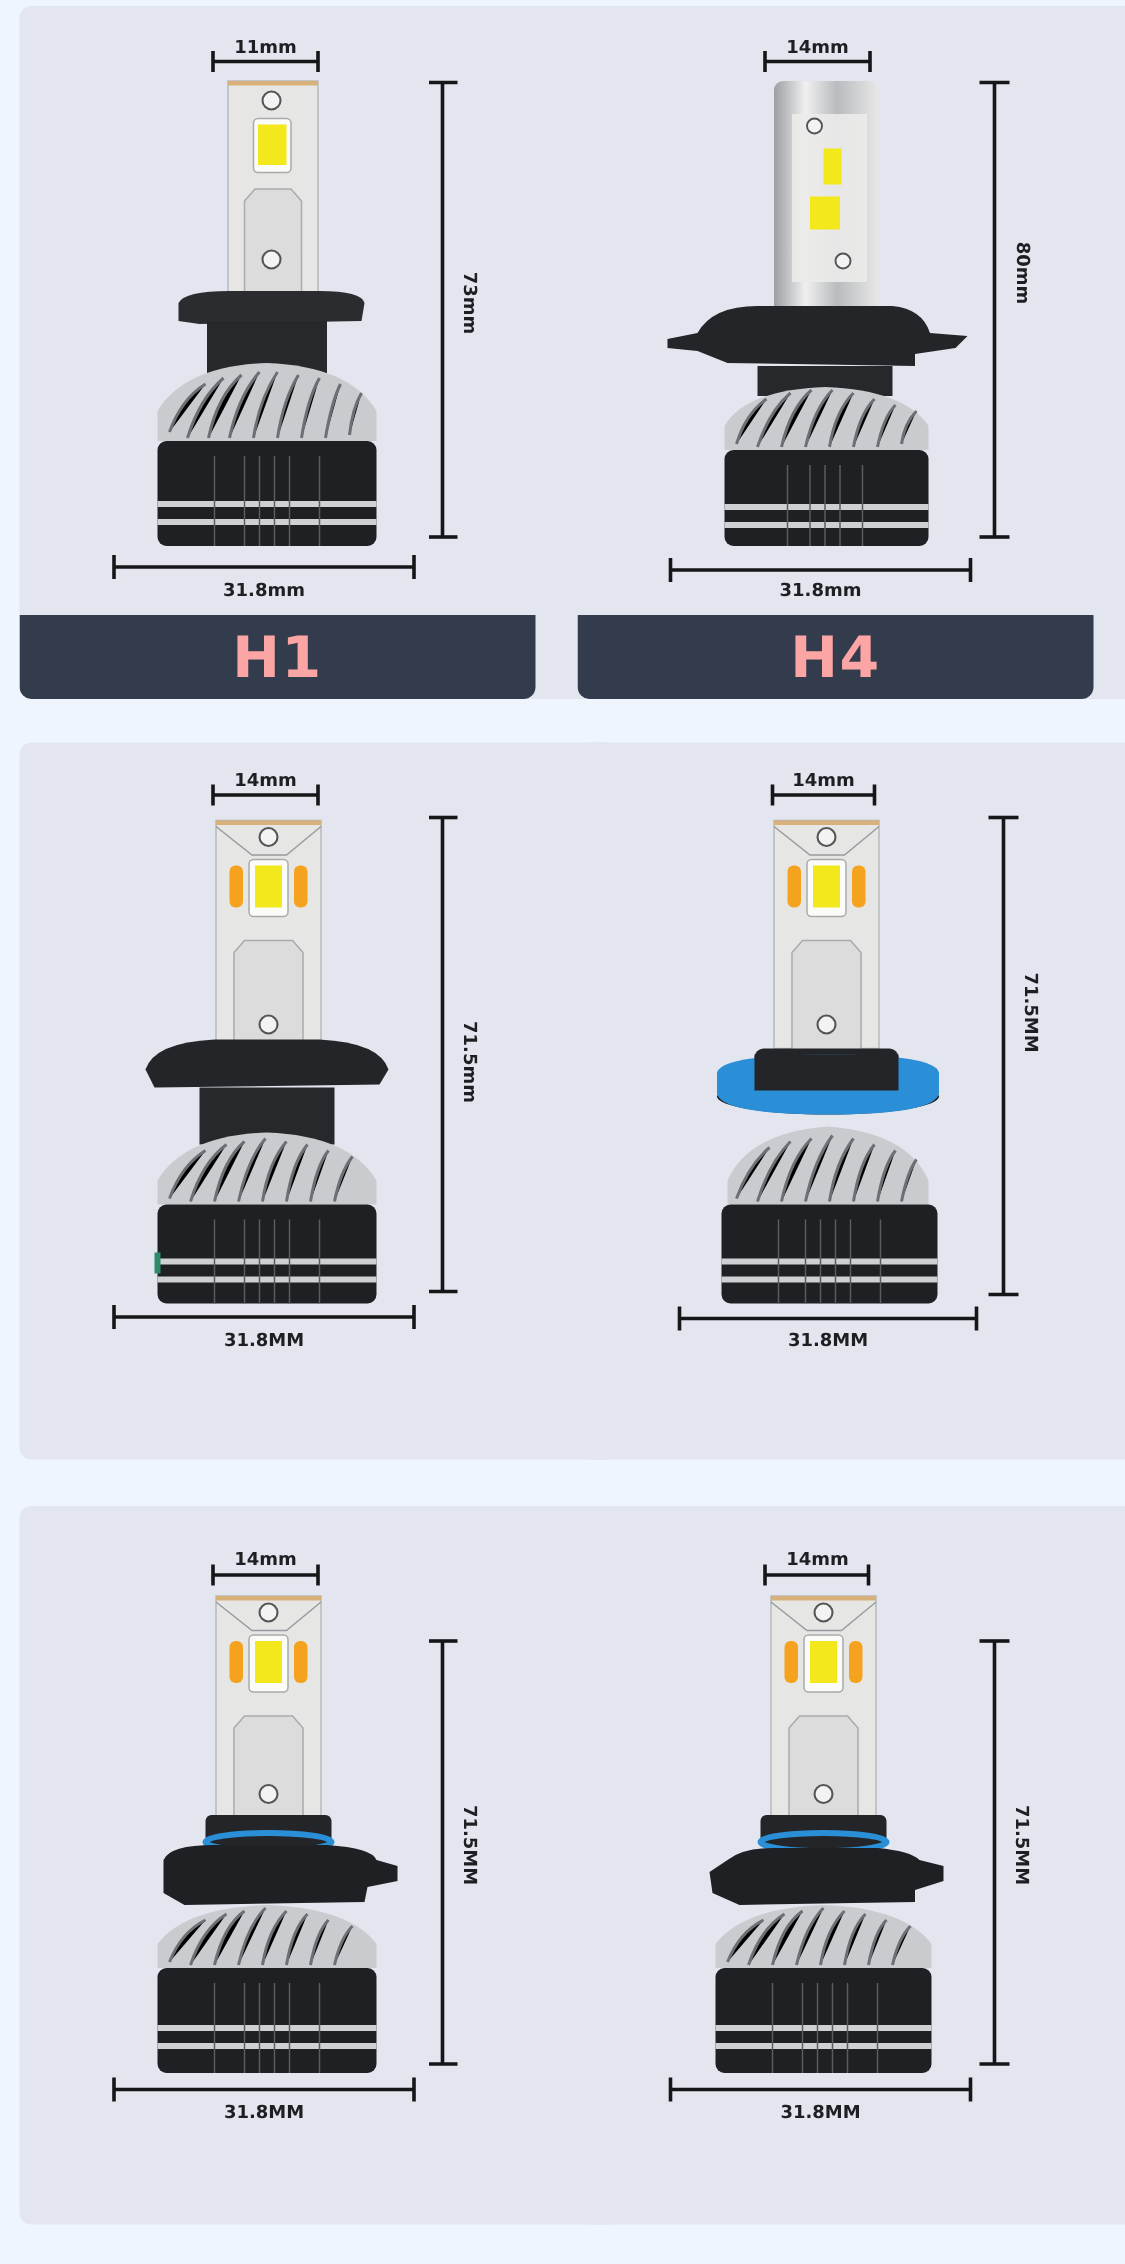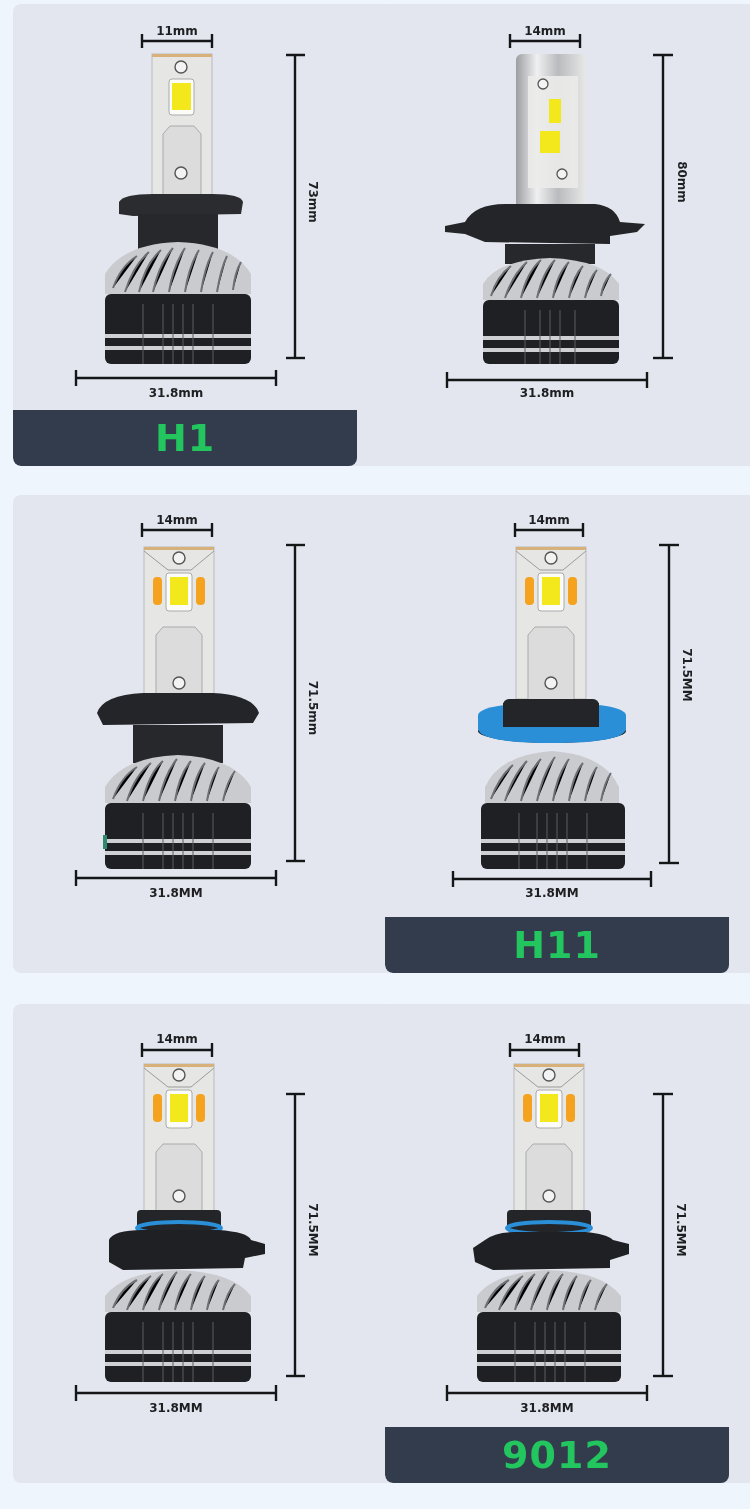--- a/index.html
+++ b/index.html
@@ -9,21 +9,21 @@
   }
   .card {
     position:absolute; width:380px; background:#e3e6ee; border-radius:8px; overflow:hidden;padding-left:20px;
   }
   .card .stage { position:absolute; left:0; top:0; width:344px; }
   .label-bar {
     position:absolute; left:0; bottom:0; width:344px; height:56px; background:#333c4d;
     border-radius:0 0 8px 8px; display:flex; align-items:center; justify-content:center;
   }
   .label-bar span {
-    color:#22c55e; font-weight:bold; font-size:38px; letter-spacing:1px;
+    color:#fca5a5; font-weight:bold; font-size:38px; letter-spacing:1px;
     font-family:"DejaVu Sans", sans-serif;
   }
   .dim-text { font-family:"DejaVu Sans", sans-serif; font-weight:bold; font-size:12px; fill:#1e1f22; }
   .dim-line { stroke:#151618; stroke-width:2.4; }
 </style>
 </head>
 <body>
 
 <div class="card" style="left:13px; top:4px; height:462px;">
   <svg class="stage" width="344" height="406" viewBox="0 0 344 406">
@@ -145,20 +145,23 @@
       <rect x="98" y="344" width="136" height="4" fill="#cfd0d3"></rect>
       <g stroke="#5a5c60" stroke-width="1">
         <line x1="140" y1="306" x2="140" y2="360"></line>
           <line x1="155" y1="306" x2="155" y2="360"></line>
         <line x1="165" y1="306" x2="165" y2="360"></line>
           <line x1="175" y1="306" x2="175" y2="360"></line>
         <line x1="190" y1="306" x2="190" y2="360"></line>
       </g>
     </g>
   </svg>
+  <div class="label-bar">
+    <span>H4</span>
+  </div>
 </div>
 
 <div class="card" style="left:13px; top:495px; height:478px;">
   <svg class="stage" width="344" height="422" viewBox="0 0 344 422">
     <g>
       <line class="dim-line" x1="129" y1="35" x2="199" y2="35"></line>
       <line class="dim-line" x1="129" y1="28" x2="129" y2="42"></line>
       <line class="dim-line" x1="199" y1="28" x2="199" y2="42"></line>
       <text class="dim-text" x="164" y="29" text-anchor="middle">14mm</text>
     </g>
@@ -266,23 +269,20 @@
       <g stroke="#5a5c60" stroke-width="1">
         <line x1="134" y1="318" x2="134" y2="374"></line>
           <line x1="152" y1="318" x2="152" y2="374"></line>
         <line x1="162" y1="318" x2="162" y2="374"></line>
           <line x1="172" y1="318" x2="172" y2="374"></line>
         <line x1="182" y1="318" x2="182" y2="374"></line>
           <line x1="202" y1="318" x2="202" y2="374"></line>
       </g>
     </g>
   </svg>
-  <div class="label-bar">
-    <span>H11</span>
-  </div>
 </div>
 
 <div class="card" style="left:13px; top:1004px; height:479px;">
   <svg class="stage" width="344" height="423" viewBox="0 0 344 423">
     <g>
       <line class="dim-line" x1="129" y1="46" x2="199" y2="46"></line>
       <line class="dim-line" x1="129" y1="39" x2="129" y2="53"></line>
       <line class="dim-line" x1="199" y1="39" x2="199" y2="53"></line>
       <text class="dim-text" x="164" y="39" text-anchor="middle">14mm</text>
     </g>
@@ -389,16 +389,13 @@
       <g stroke="#5a5c60" stroke-width="1">
         <line x1="130" y1="318" x2="130" y2="378"></line>
           <line x1="150" y1="318" x2="150" y2="378"></line>
         <line x1="160" y1="318" x2="160" y2="378"></line>
           <line x1="170" y1="318" x2="170" y2="378"></line>
         <line x1="180" y1="318" x2="180" y2="378"></line>
           <line x1="200" y1="318" x2="200" y2="378"></line>
       </g>
     </g>
   </svg>
-  <div class="label-bar">
-    <span>9012</span>
-  </div>
 </div>
 
 </body></html>

